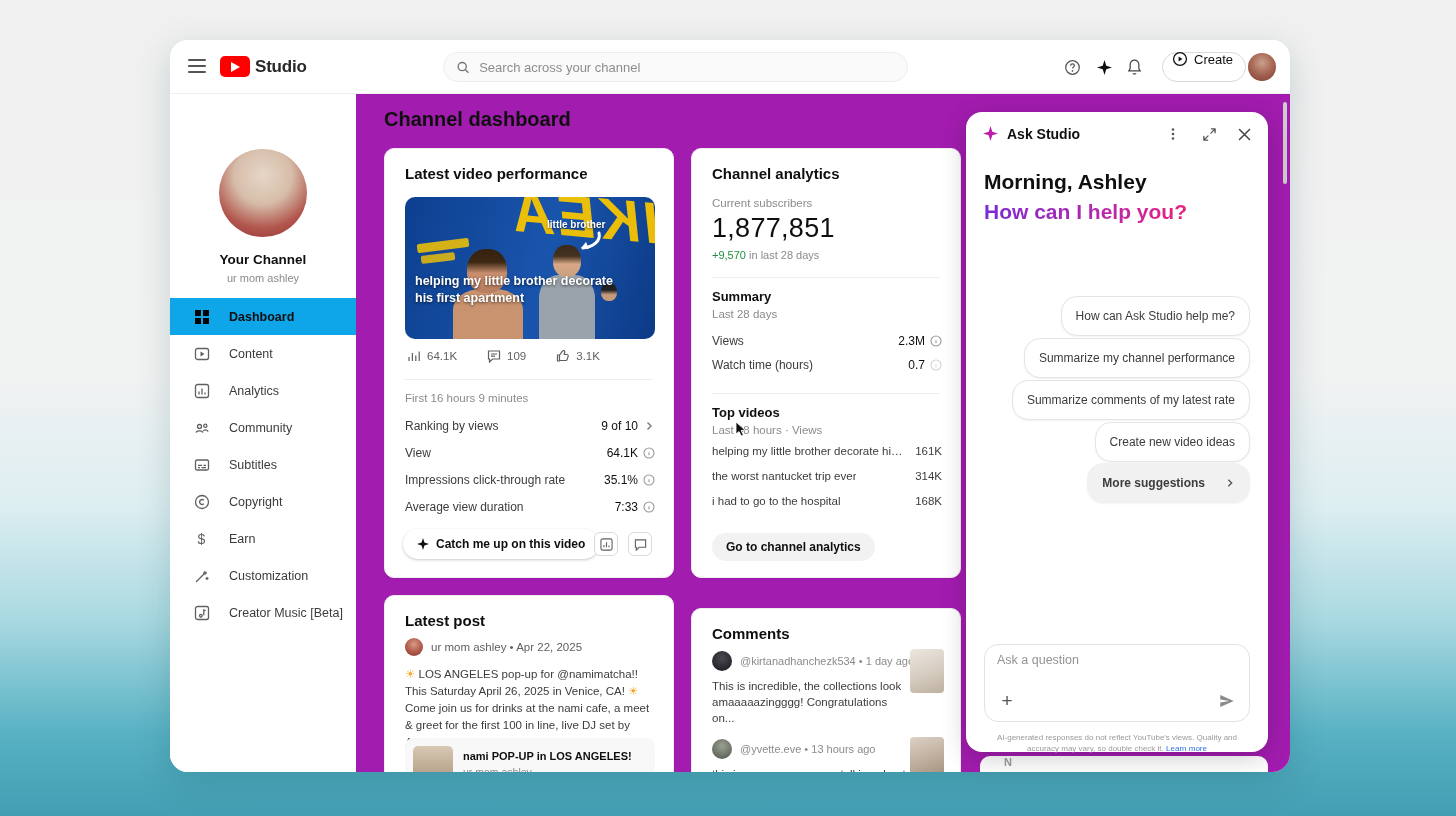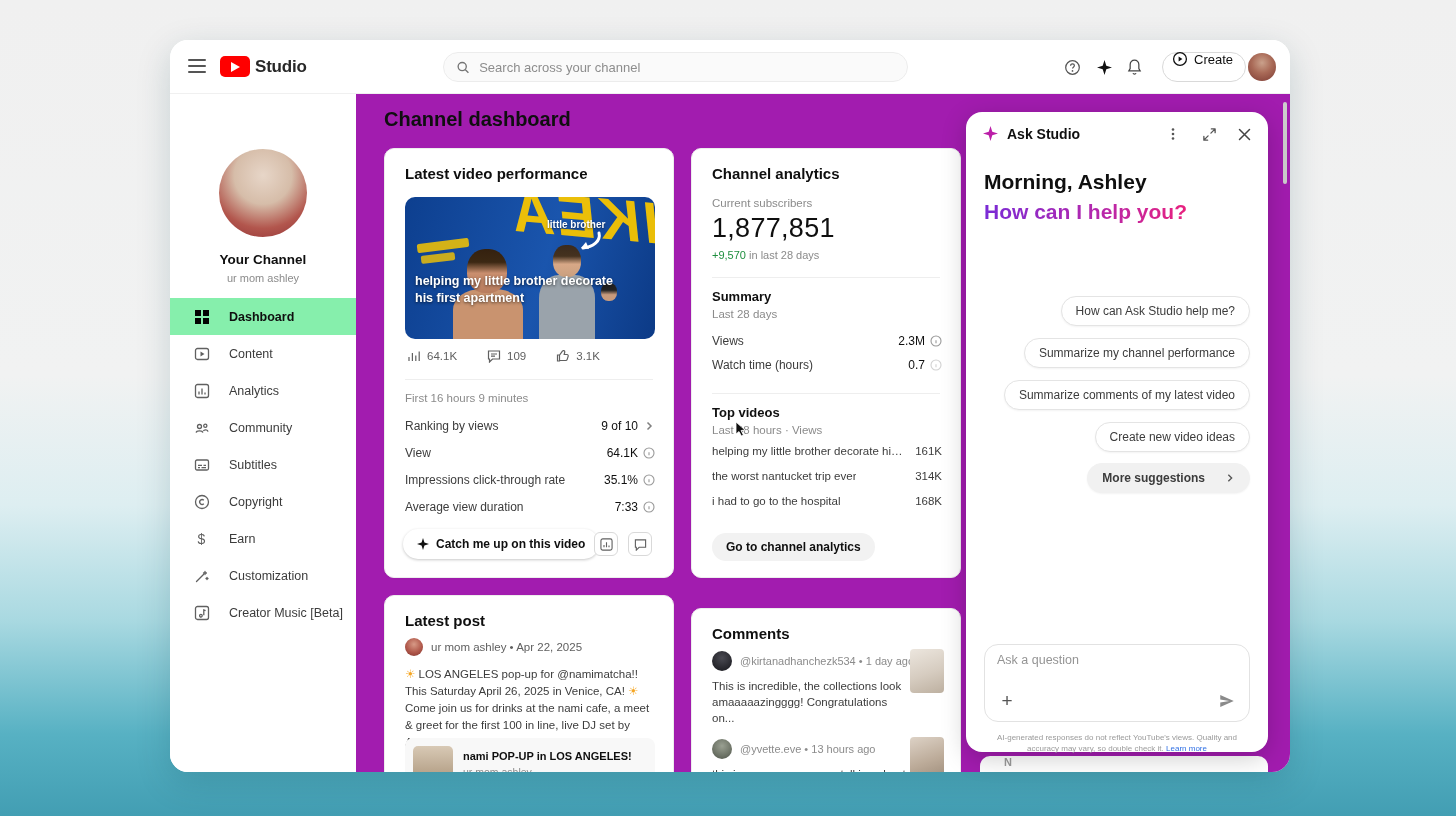--- a/index.html
+++ b/index.html
@@ -34,21 +34,21 @@
 
   
   .sidebar { position:absolute; left:0; top:54px; width:186px; bottom:0; background:#fff; }
   .ch-avatar { position:absolute; left:49px; top:55px; width:88px; height:88px; border-radius:50%;
     background:radial-gradient(circle at 50% 30%,#e7d6c8 0%,#d6bda9 38%,#b2564d 70%,#8e3034 100%); cursor:pointer; }
   .ch-name { position:absolute; top:158px; width:100%; text-align:center; font-size:13.5px; font-weight:700; color:#0f0f0f; }
   .ch-handle { position:absolute; top:178px; width:100%; text-align:center; font-size:11px; color:#8b8b8b; }
   .nav { position:absolute; left:0; top:204px; width:100%; }
   .nav-item { height:37px; display:flex; align-items:center; padding-left:23px; gap:19px; cursor:pointer;
     font-size:12.5px; color:#3c3c3c; }
-  .nav-item.active { background:#86efac; font-weight:700; color:#0f0f0f; }
+  .nav-item.active { background:#0ea5e9; font-weight:700; color:#0f0f0f; }
   .nav-ic { width:17px; height:17px; display:flex; align-items:center; justify-content:center; color:#606060; }
   .nav-item.active .nav-ic { color:#030303; }
   .glyph-ic { font-size:14px; line-height:1; }
 
   
   .main { position:absolute; left:186px; top:54px; right:0; bottom:0; background:#a21caf; }
   .page-title { position:absolute; left:28px; top:14px; font-size:20px; font-weight:700; color:#0f0f0f; }
   .card { position:absolute; background:#fff; border:1px solid #ededed; border-radius:10px;
     box-shadow:0 1px 2px rgba(0,0,0,.03); }
   .card-title { position:absolute; left:20px; top:16px; font-size:15px; font-weight:700; color:#0f0f0f; }
@@ -116,21 +116,21 @@
     border-radius:16px; box-shadow:0 6px 26px rgba(0,0,0,.20); z-index:5; }
   .panel-head { position:absolute; left:0; top:0; width:100%; height:44px; }
   .p-star { position:absolute; left:17px; top:14px; }
   .p-title { position:absolute; left:41px; top:14px; font-size:14px; font-weight:700; color:#0f0f0f; }
   .p-ic { position:absolute; top:13px; width:18px; height:18px; display:flex; align-items:center; justify-content:center;
     color:#444; cursor:pointer; }
   .greet1 { position:absolute; left:18px; top:58px; font-size:21px; font-weight:700; color:#0f0f0f; }
   .greet2 { position:absolute; left:18px; top:88px; font-size:21px; font-weight:700;
     background:linear-gradient(90deg,#7a2bd6 0%,#b428ad 55%,#e8217e 100%);
     -webkit-background-clip:text; background-clip:text; color:transparent; }
-  .chip { position:absolute; right:18px; height:30px; padding:0 14px; border:1px solid #e4e4e4; border-radius:16px;
+  .chip { position:absolute; right:18px; height:40px; padding:0 14px; border:1px solid #e4e4e4; border-radius:16px;
     background:#fff; display:inline-flex; align-items:center; font-size:12px; color:#3c3c3c; white-space:nowrap;
     box-shadow:0 1px 2px rgba(0,0,0,.05); cursor:pointer; }
   .chip.more { background:#f1f1f1; border-color:#f1f1f1; gap:20px; font-weight:700; }
   .ask-box { position:absolute; left:18px; right:18px; top:532px; height:78px; border:1px solid #e2e2e2;
     border-radius:14px; background:#fff; }
   .ask-box input { position:absolute; left:12px; top:8px; right:12px; border:none; outline:none;
     font-size:12.5px; color:#333; background:transparent; font-family:"Liberation Sans","DejaVu Sans",sans-serif; }
   .ask-box input::placeholder { color:#949494; }
   .plus-btn { position:absolute; left:10px; bottom:8px; width:24px; height:24px; display:flex; align-items:center;
     justify-content:center; font-size:19px; color:#555; cursor:pointer; }
@@ -512,21 +512,21 @@
     <div class="greet1">Morning, Ashley</div>
     <div class="greet2">How can I help you?</div>
 
     <div class="chip" style="top:184px;">
         <span>How can Ask Studio help me?</span>
       </div>
     <div class="chip" style="top:226px;">
         <span>Summarize my channel performance</span>
       </div>
     <div class="chip" style="top:268px;">
-        <span>Summarize comments of my latest video</span>
+        <span>Summarize comments of my latest rate</span>
       </div>
     <div class="chip" style="top:310px;">
         <span>Create new video ideas</span>
       </div>
     <div class="chip more" style="top:351px;">
       <span>More suggestions</span>
       <svg width="10" height="10" viewBox="0 0 12 12" fill="none" stroke="#555" stroke-width="1.6">
           <path d="M4 2l4 4-4 4"></path>
         </svg>
     </div>

